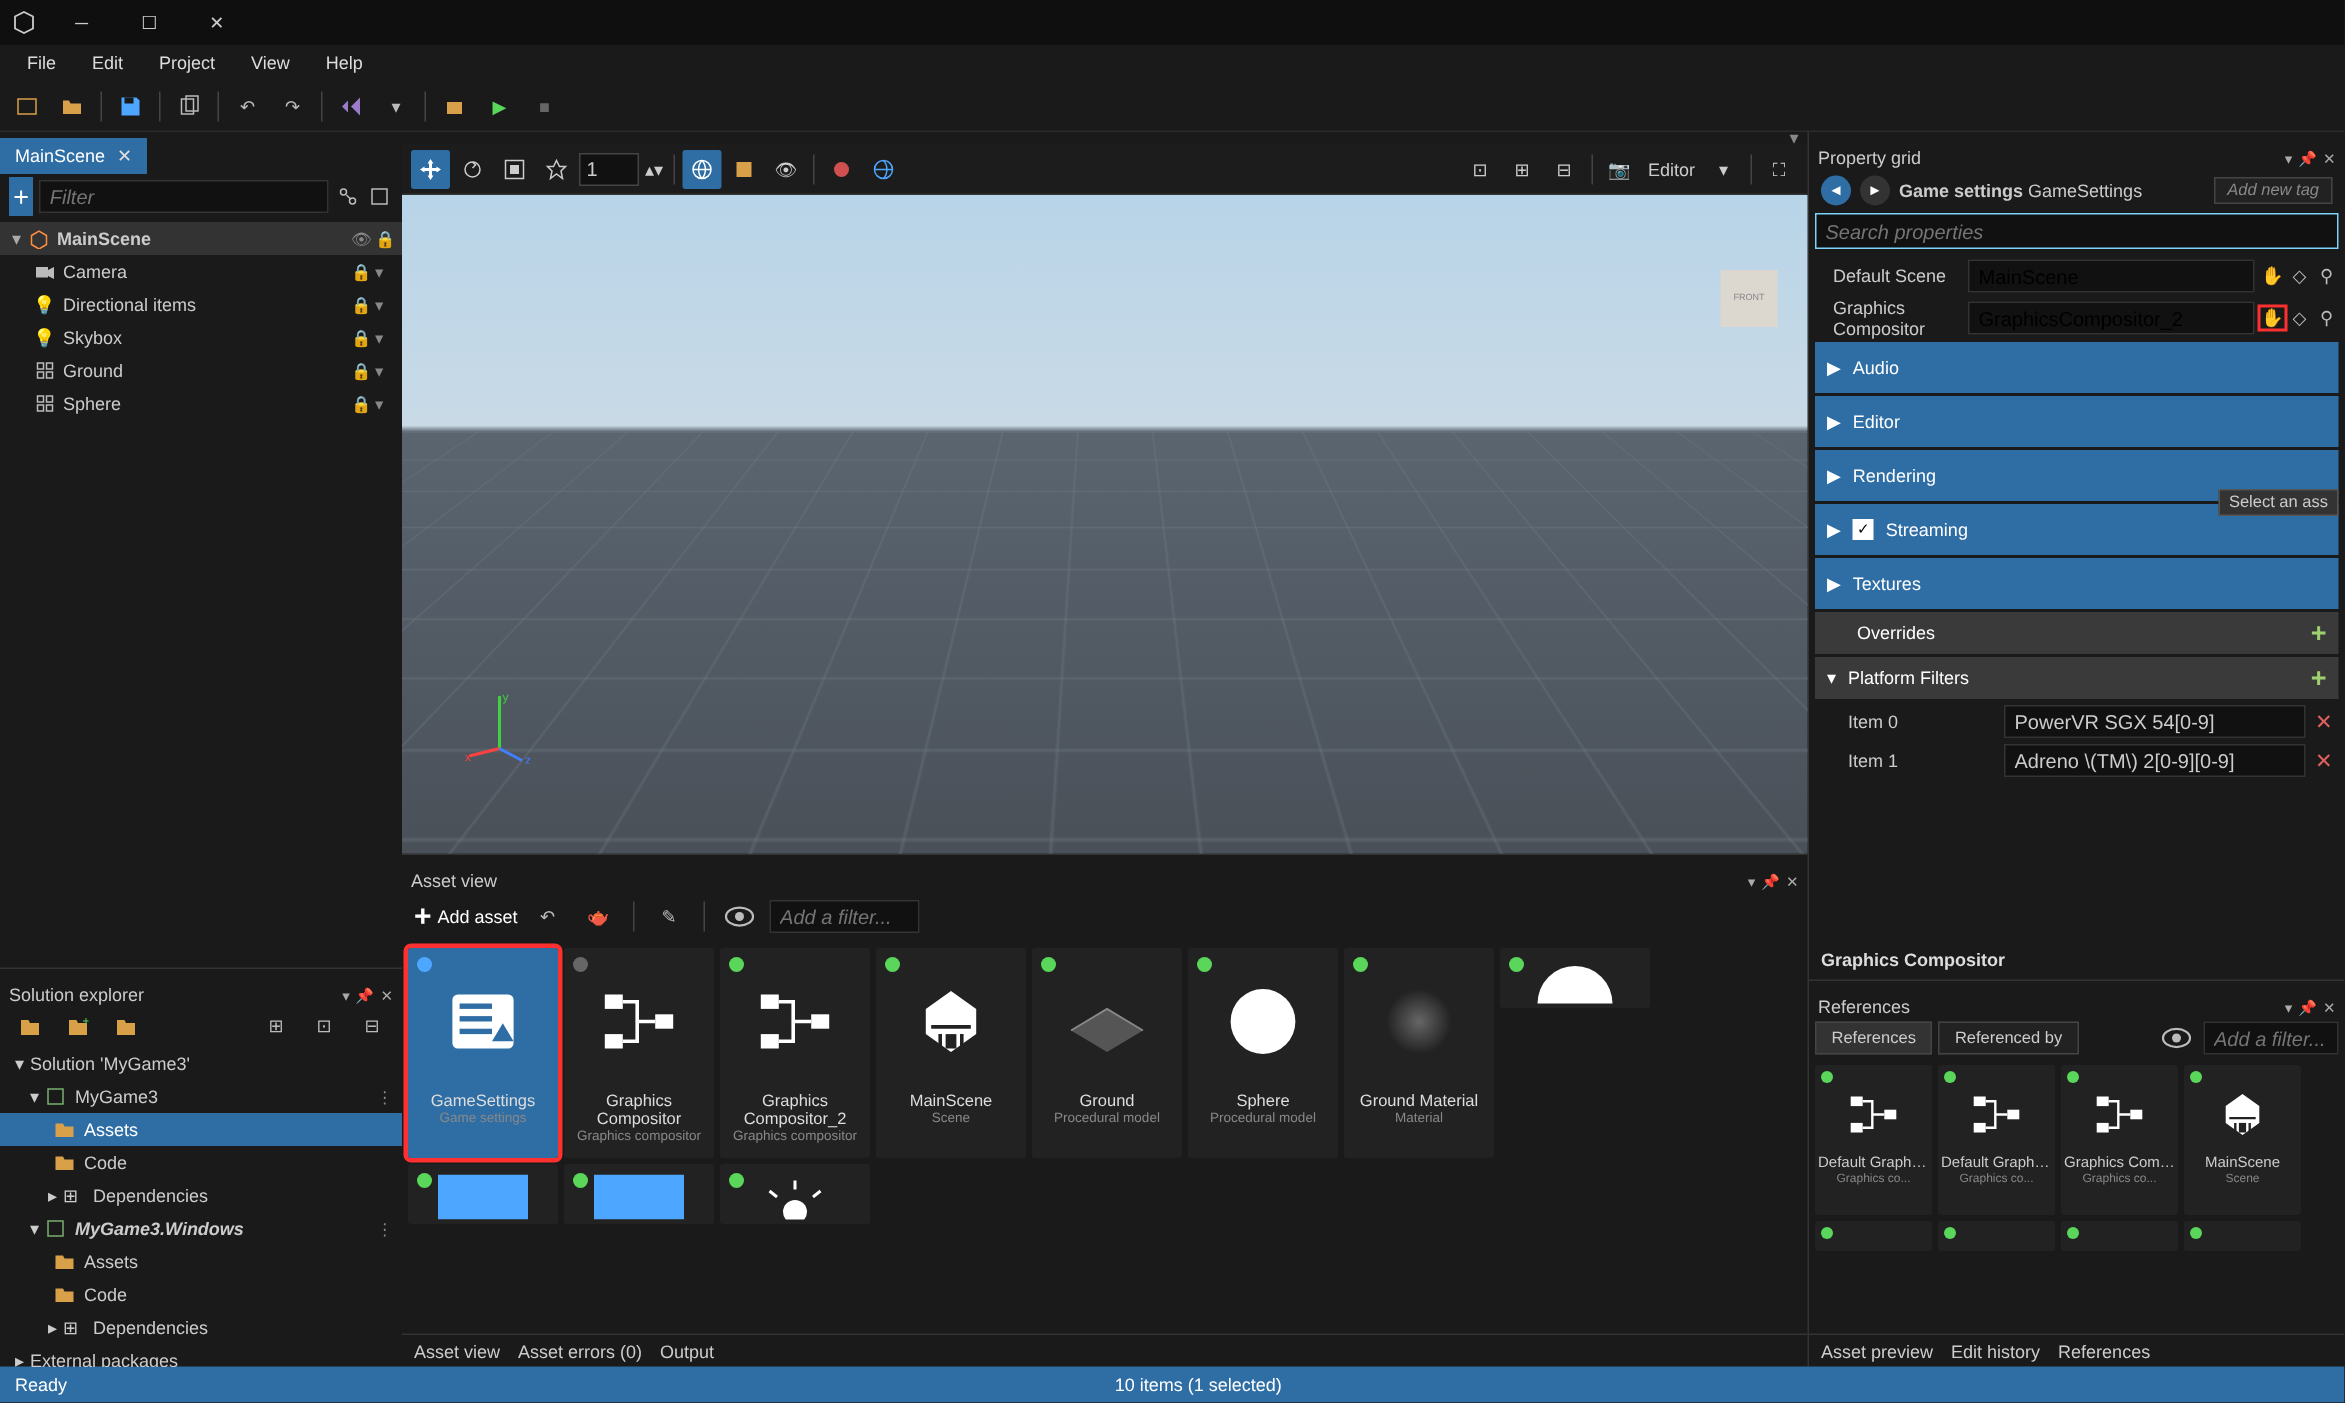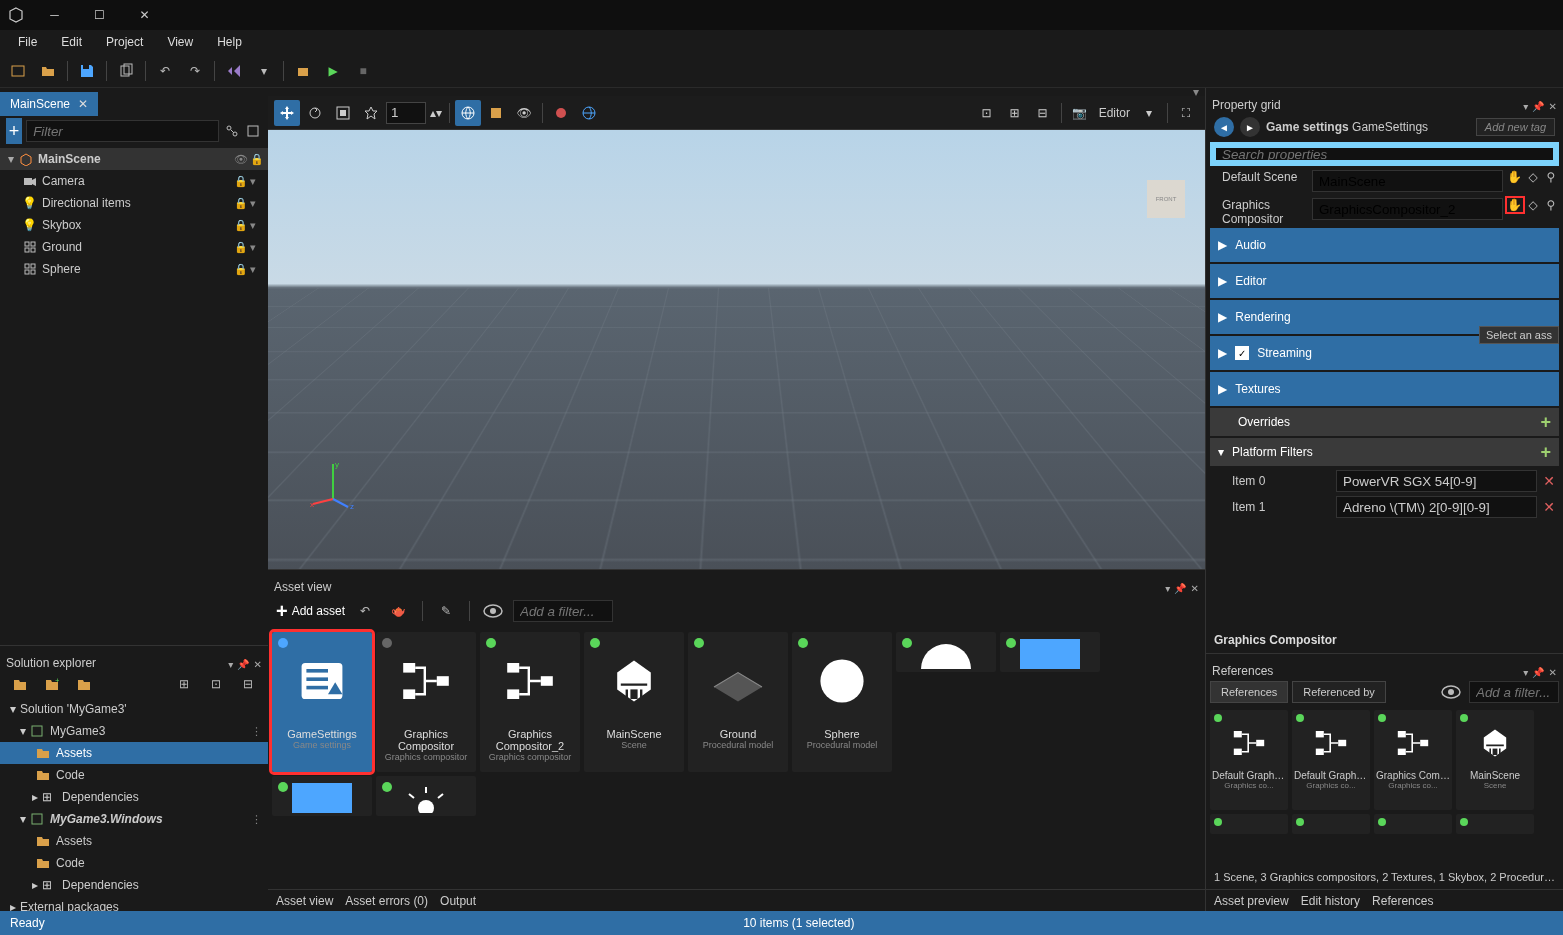--- a/index.html
+++ b/index.html
@@ -57,23 +57,23 @@
 .asset-card .aname { font-size:11px; text-align:center; padding:0 4px; margin-top:2px; color:#ddd; }
 .asset-card .atype { font-size:9px; text-align:center; color:#888; }
 .asset-status { height:22px; display:flex; align-items:center; gap:12px; padding:0 8px; border-top:1px solid #333; }
 .right-col { width:358px; display:flex; flex-direction:column; background:#1a1a1a; border-left:1px solid #333; }
 .prop-panel { flex:1; display:flex; flex-direction:column; overflow:hidden; }
 .prop-header { height:30px; display:flex; align-items:center; padding:0 8px; gap:6px; background:#1a1a1a; }
 .prop-header .navbtn { width:20px; height:20px; background:#2f6ea5; border-radius:50%; display:flex; align-items:center; justify-content:center; color:#fff; font-size:10px; }
 .prop-header .title { flex:1; }
 .prop-header .bold { font-weight:bold; }
 .addtag { background:#222; border:1px solid #444; padding:2px 8px; color:#888; font-style:italic; font-size:11px; }
-.search-props { height:24px; background:#111; border:6px solid #7dd3fc; margin:0 4px; padding:3px 6px; color:#888; font-style:italic; }
+.search-props { height:24px; background:#111; border:1px solid #7dd3fc; margin:0 4px; padding:3px 6px; color:#888; font-style:italic; }
 .prop-body { flex:1; overflow:auto; padding:4px; }
-.prop-row { display:flex; align-items:flex-start; height:28px; gap:4px; }
+.prop-row { display:flex; align-items:center; height:28px; gap:4px; }
 .prop-row .plabel { width:130px; padding-left:12px; }
 .prop-row .pval { flex:1; background:#111; border:1px solid #333; padding:3px 6px; height:22px; }
 .prop-row .picons { display:flex; gap:2px; }
 .prop-row .picons span { width:16px; text-align:center; color:#bbb; cursor:pointer; font-size:12px; }
 .prop-row .picons .redbox { outline:2px solid #ff3030; }
 .cat-header { height:34px; background:#2f6ea5; color:#fff; display:flex; align-items:center; padding:0 8px; margin:2px 0; cursor:pointer; }
 .cat-header .arrow { margin-right:8px; }
 .cat-header.sub { background:#3a3a3a; height:28px; }
 .cat-header .plus-right { margin-left:auto; color:#9ed070; font-size:18px; font-weight:bold; }
 .cat-header .chk { width:14px; height:14px; background:#fff; margin-right:8px; display:flex; align-items:center; justify-content:center; color:#000; font-size:10px; }
@@ -551,20 +551,36 @@
           <div class="asset-card">
             <span class="dot green"></span>
   <div class="thumb">
               <svg width="60" height="60" viewBox="0 0 50 50">
                 <circle cx="25" cy="25" r="18" fill="#fff"></circle>
               </svg>
             </div>
   <div class="aname">Sphere</div>
   <div class="atype">Procedural model</div>
           </div>
+          <div class="asset-card">
+            <span class="dot green"></span>
+  <div class="thumb">
+              <svg width="60" height="60" viewBox="0 0 50 50">
+                <defs>
+                  <radialGradient id="gm">
+                    <stop offset="0" stop-color="#666"></stop>
+                    <stop offset="1" stop-color="#222"></stop>
+                  </radialGradient>
+                </defs>
+                <circle cx="25" cy="25" r="18" fill="url(#gm)"></circle>
+              </svg>
+            </div>
+  <div class="aname">Ground Material</div>
+  <div class="atype">Material</div>
+          </div>
           <div class="asset-card" style="height: 40px; overflow: hidden;">
             <span class="dot green"></span>
             <div class="thumb">
               <svg width="60" height="30">
                 <circle cx="30" cy="30" r="25" fill="#fff"></circle>
               </svg>
             </div>
           </div>
           <div class="asset-card" style="height: 40px; overflow: hidden;">
             <span class="dot green"></span>
@@ -760,21 +776,20 @@
           <div class="ref-card" style="height: 20px; overflow: hidden;">
             <span class="dot green"></span>
           </div>
           <div class="ref-card" style="height: 20px; overflow: hidden;">
             <span class="dot green"></span>
           </div>
           <div class="ref-card" style="height: 20px; overflow: hidden;">
             <span class="dot green"></span>
           </div>
         </div>
-      <div class="ref-status">1 Scene, 3 Graphics compositors, 2 Textures, 1 Skybox, 2 Procedural...</div>
       <div class="ref-botbar">
         <span>Asset preview</span>
         <span>Edit history</span>
         <span>References</span>
       </div>
     </div>
   </div>
 </div>
 
 <div class="statusbar">

